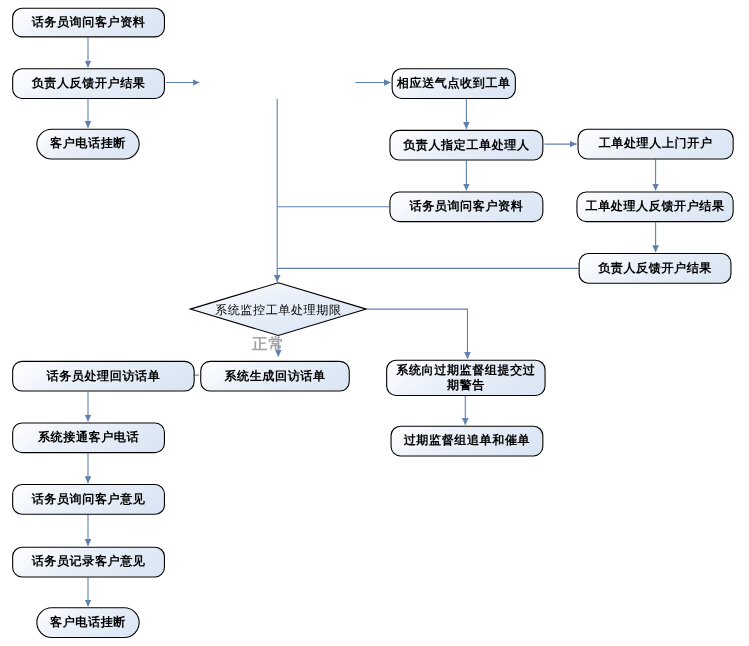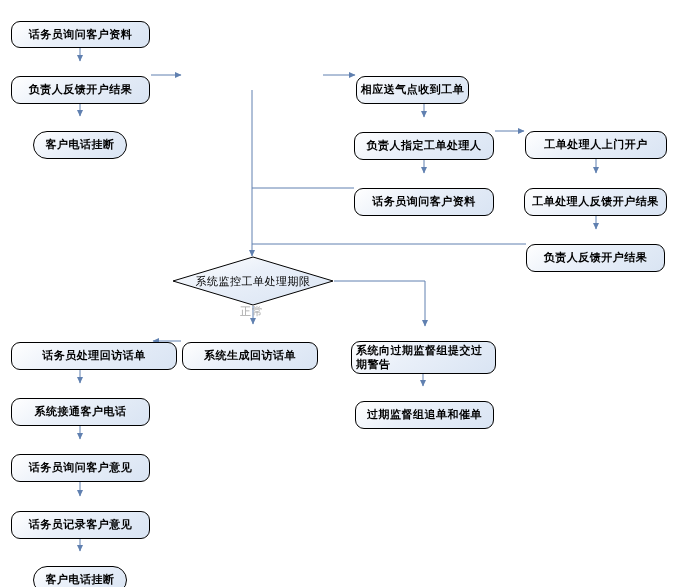--- a/index.html
+++ b/index.html
@@ -6,32 +6,32 @@
   .canvas {
     position:relative; width:681px; height:587px; background:#ffffff;
     font-family:"DejaVu Sans","Liberation Sans",sans-serif; overflow:hidden;
   }
   svg.edge-layer { position:absolute; left:0; top:0; width:681px; height:587px; }
   .node {
     position:absolute; box-sizing:border-box;
     border:1px solid #000000; border-radius:9px;
     background:linear-gradient(145deg,#ffffff 0%,#eaf0f9 40%,#d9e4f3 100%);
     display:flex; align-items:center; justify-content:center;
-    font-size:11px; font-weight:bold; color:#000000; 
-    letter-spacing:0.5px; line-height:1.25; white-space:nowrap;margin-top:14px;
+    font-size:11px; font-weight:bold; color:#000000; text-align:center;
+    letter-spacing:0.5px; line-height:1.25; white-space:nowrap;
   }
   .node.wrap { white-space:normal; padding:12px 4px; }
   .stadium { border-radius:14px; }
   .diamond-label {
     position:absolute; display:flex; align-items:center; justify-content:center;
     font-size:11px; font-weight:normal; color:#000000; letter-spacing:0.5px;
   }
   .edge-label {
-    position:absolute; font-size:11px; font-weight:normal; color:#a6a6a6;
-    letter-spacing:1px; text-align:center;
+    position:absolute; font-size:14px; font-weight:bold; color:#a6a6a6;
+    letter-spacing:1px; 
   }
 </style>
 </head>
 <body>
 
 <div class="canvas">
 
   <svg class="edge-layer" width="681" height="587" viewBox="0 0 681 587">
     <defs>
       <linearGradient id="nodeGrad" x1="0" y1="0" x2="1" y2="1">

